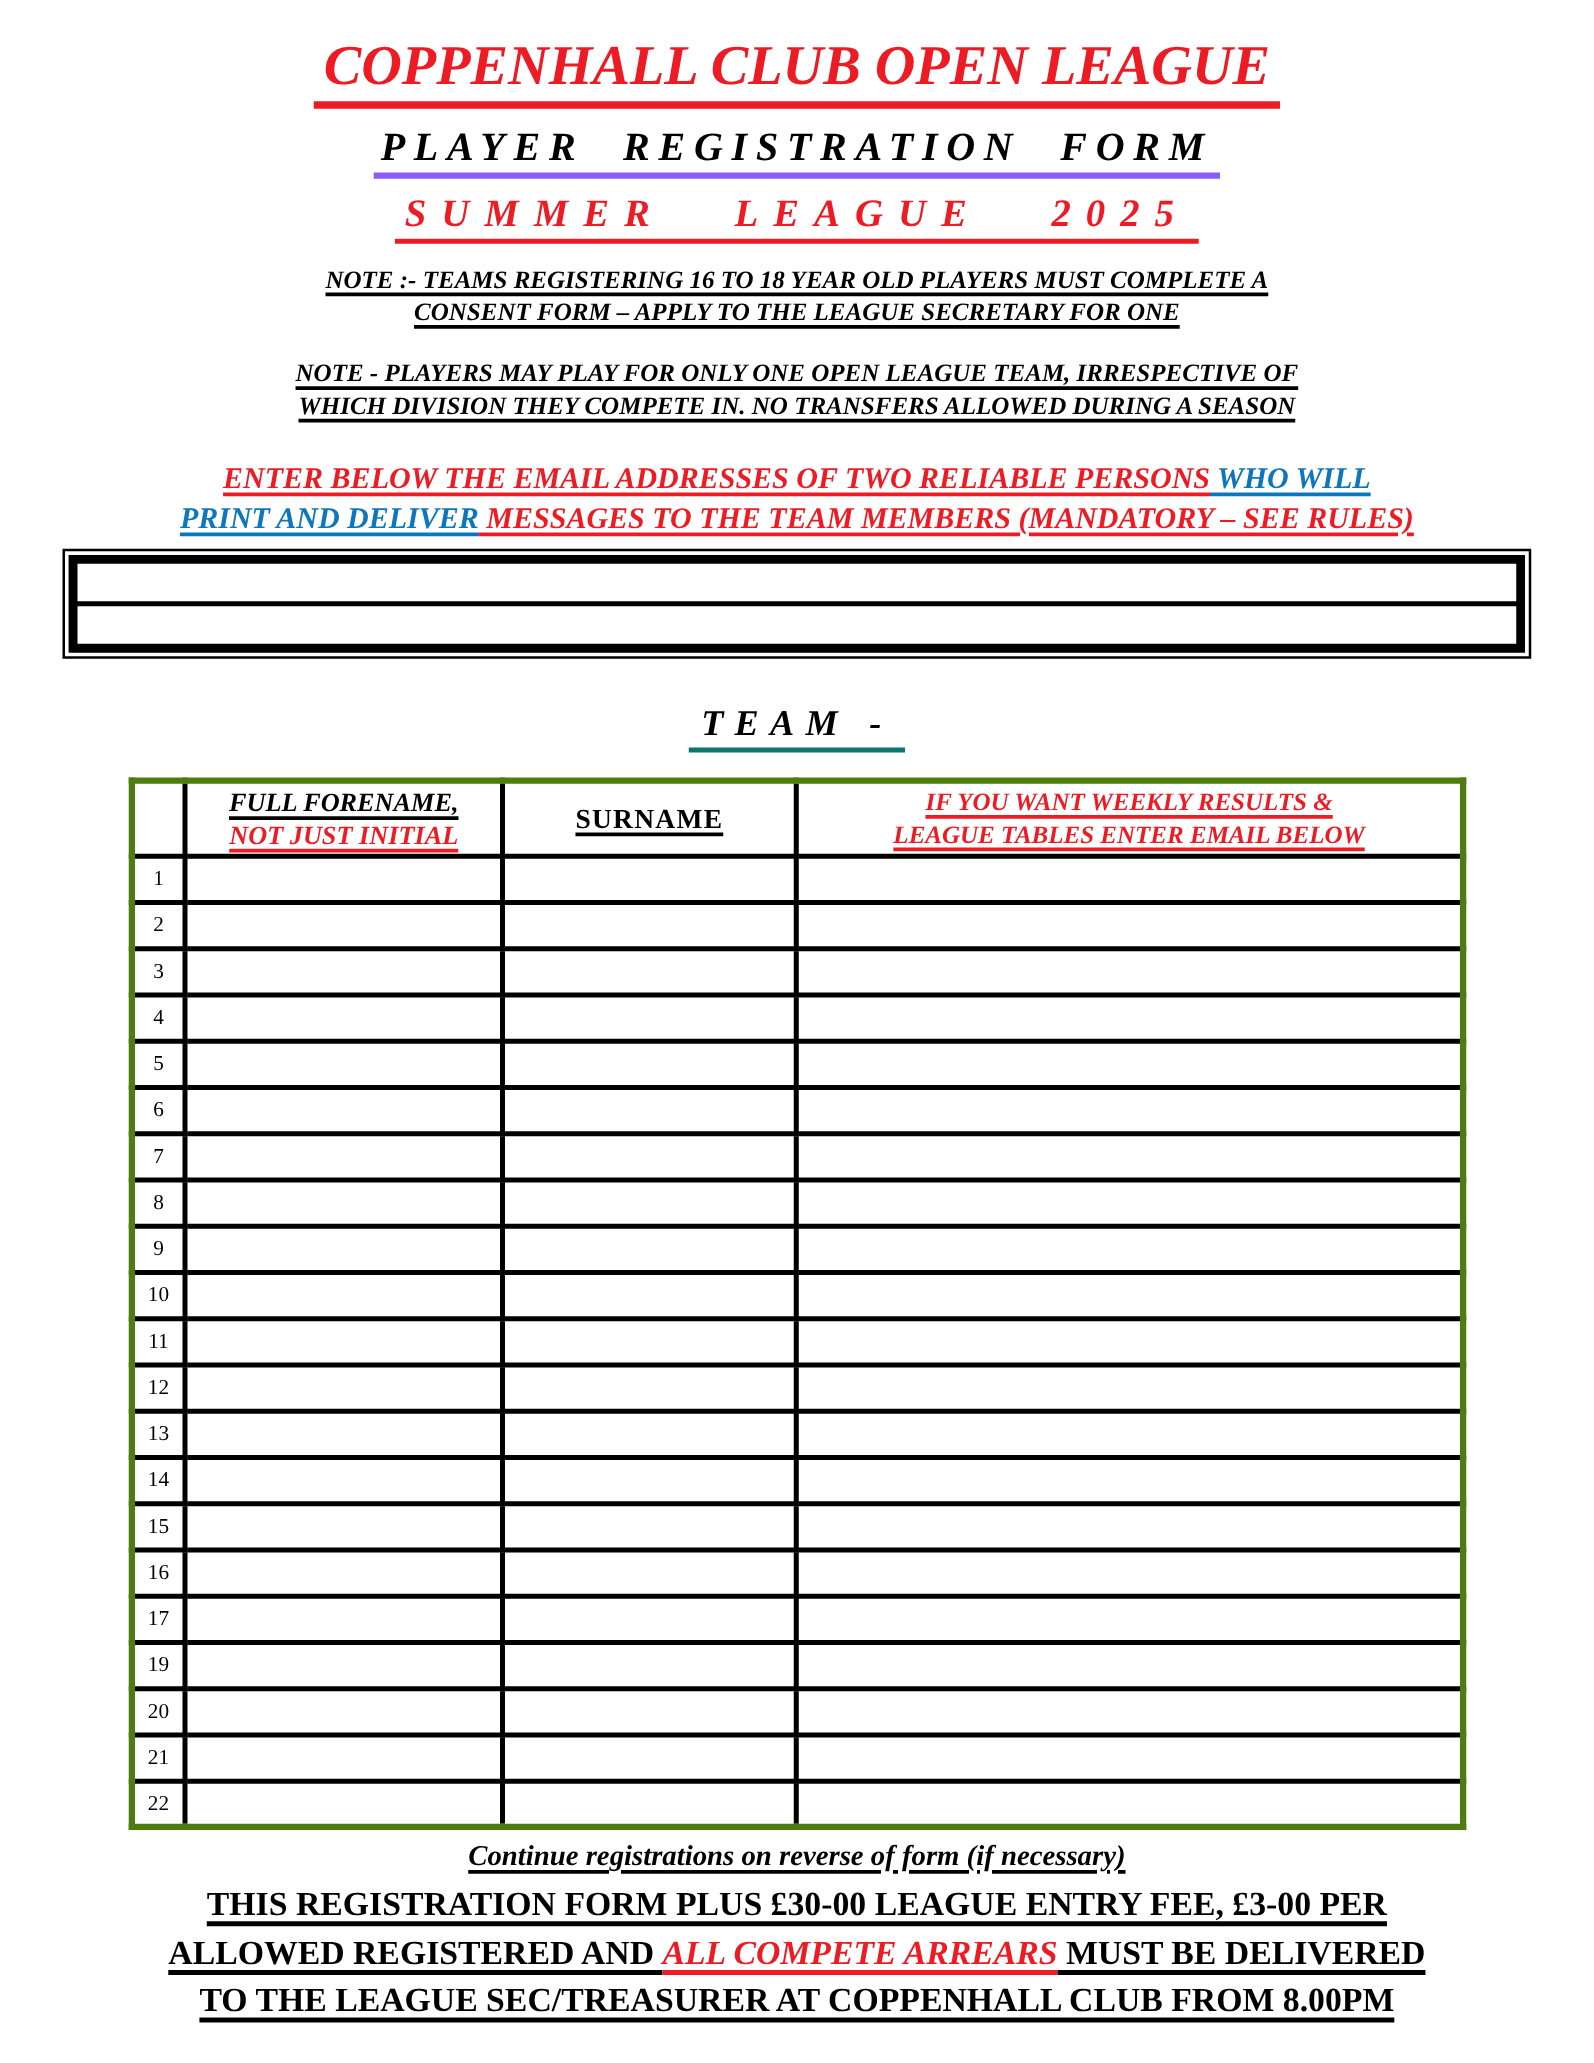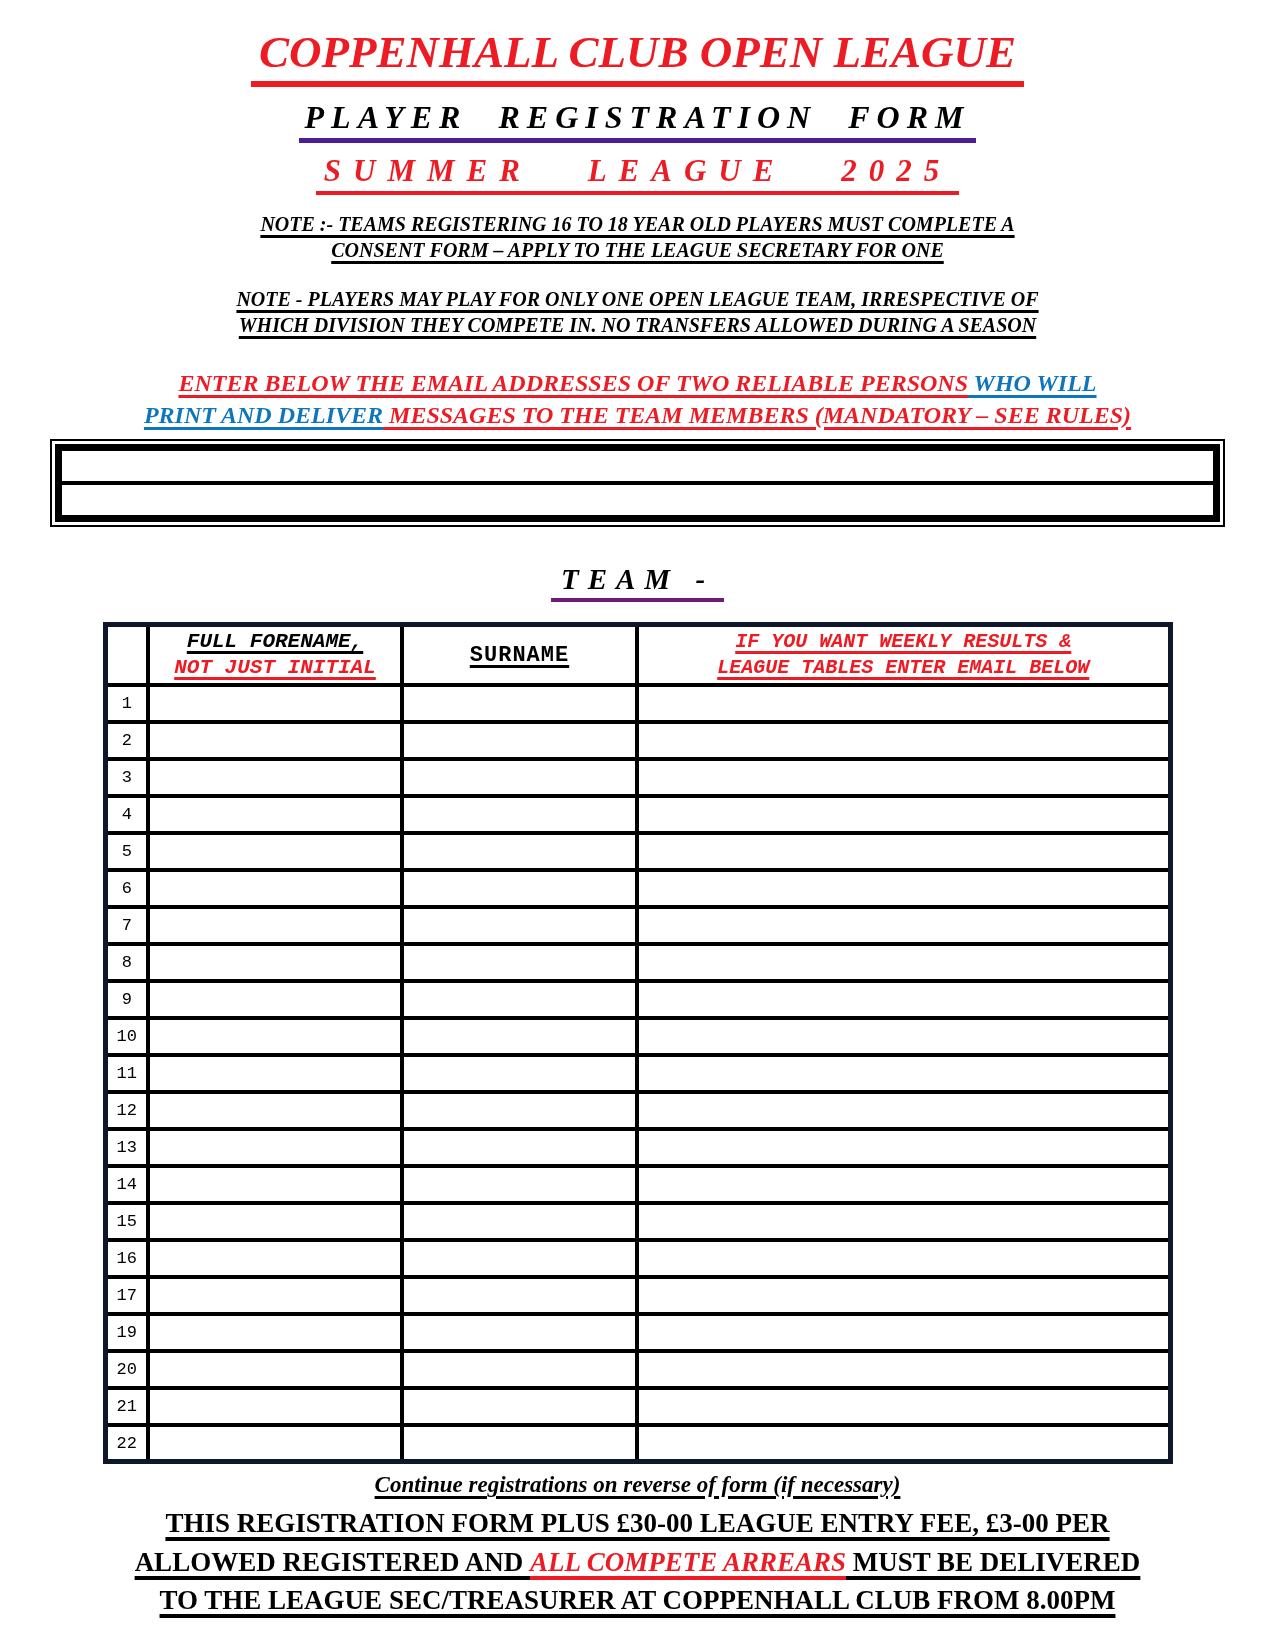--- a/index.html
+++ b/index.html
@@ -23,49 +23,48 @@
   .blue{color:var(--blue);}
   .black{color:#000;}
   .bi{font-weight:bold;font-style:italic;}
   .b{font-weight:bold;}
   .u{text-decoration:underline;text-decoration-thickness:3px;text-underline-offset:4px;}
   .u4{text-decoration:underline;text-decoration-thickness:4px;text-underline-offset:5px;}
 
   .title1{font-size:45px;margin-bottom:12px;}
   .title1 .inner{display:inline-block;border-bottom:6px solid var(--red);padding:0 8px 3px 8px;color:var(--red);}
   .title2{font-size:32px;margin-bottom:10px;}
-  .title2 .inner{display:inline-block;border-bottom:5px solid #4c1d95;padding:0 6px 2px 6px;letter-spacing:7px;word-spacing:16px;}
+  .title2 .inner{display:inline-block;border-bottom:5px solid #8b5cf6;padding:0 6px 2px 6px;letter-spacing:7px;word-spacing:16px;}
   .title3{font-size:31px;margin-bottom:16px;}
   .title3 .inner{display:inline-block;border-bottom:4px solid var(--red);padding:0 8px 2px 8px;color:var(--red);letter-spacing:12px;word-spacing:36px;}
 
   .note{font-size:20px;line-height:1.32;margin-bottom:4px;}
   .note1{margin-bottom:22px;}
   .note2{margin-bottom:28px;}
 
   .instruction{font-size:24px;line-height:1.35;margin-bottom:8px;text-align:center;}
 
   .email-box{
     border:2px solid #000;
     padding:3px;
     margin:0 0 36px 0;
   }
   .email-box .frame{border:7px solid #000;background:#000;}
   .email-row{background:#fff;height:30px;}
   .email-row + .email-row{margin-top:4px;}
 
   .team-heading{font-size:29px;margin-bottom:20px;}
-  .team-heading .inner{display:inline-block;border-bottom:4px solid #701a75;padding:0 10px 2px 10px;letter-spacing:9px;}
+  .team-heading .inner{display:inline-block;border-bottom:4px solid #0f766e;padding:0 10px 2px 10px;letter-spacing:9px;}
 
   table.roster{
     border-collapse:collapse;
     table-layout:fixed;
     width:1065px;
     margin:0 auto 8px auto;
-    border:5px solid #0f172a;
-    font-family:Liberation Mono, monospace;
+    border:5px solid #4d7c0f;
   }
   table.roster td, table.roster th{
     border:4px solid #000;
     padding:0 4px;
     vertical-align:middle;
     overflow:hidden;
   }
   table.roster thead th{height:60px;text-align:center;font-weight:normal;}
   table.roster tbody td{height:37px;}
   .col-num{width:43px;}

